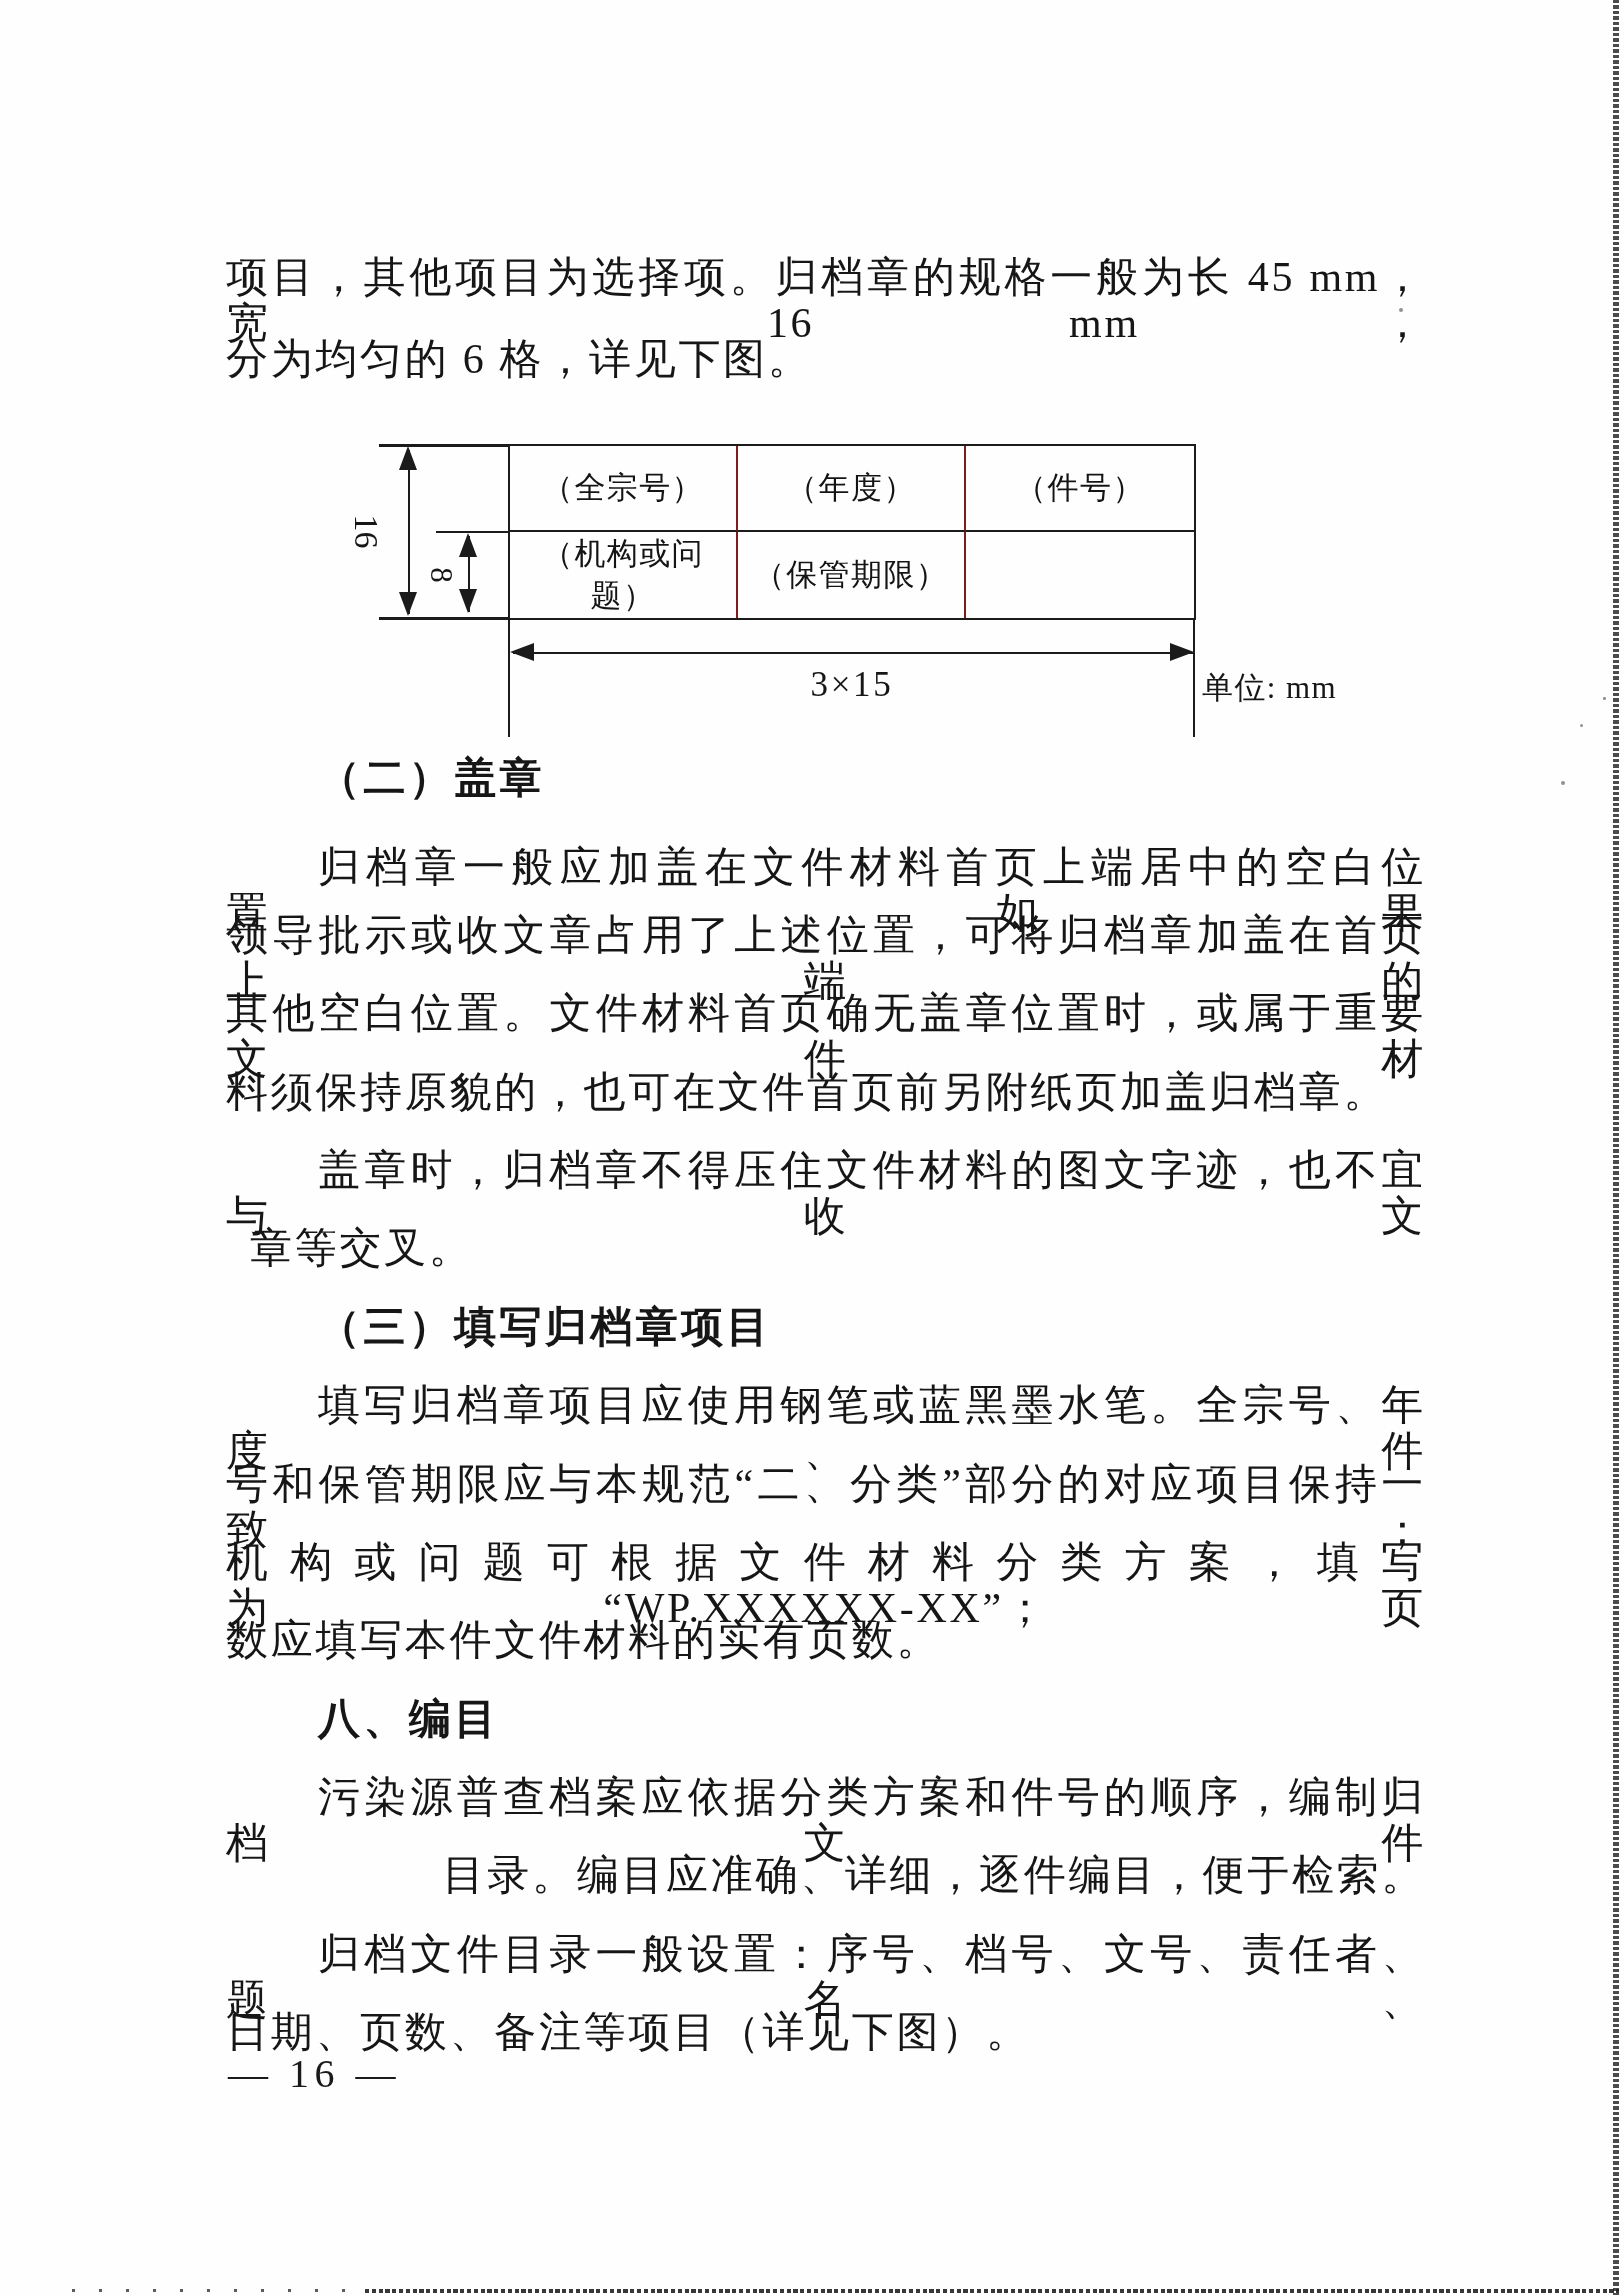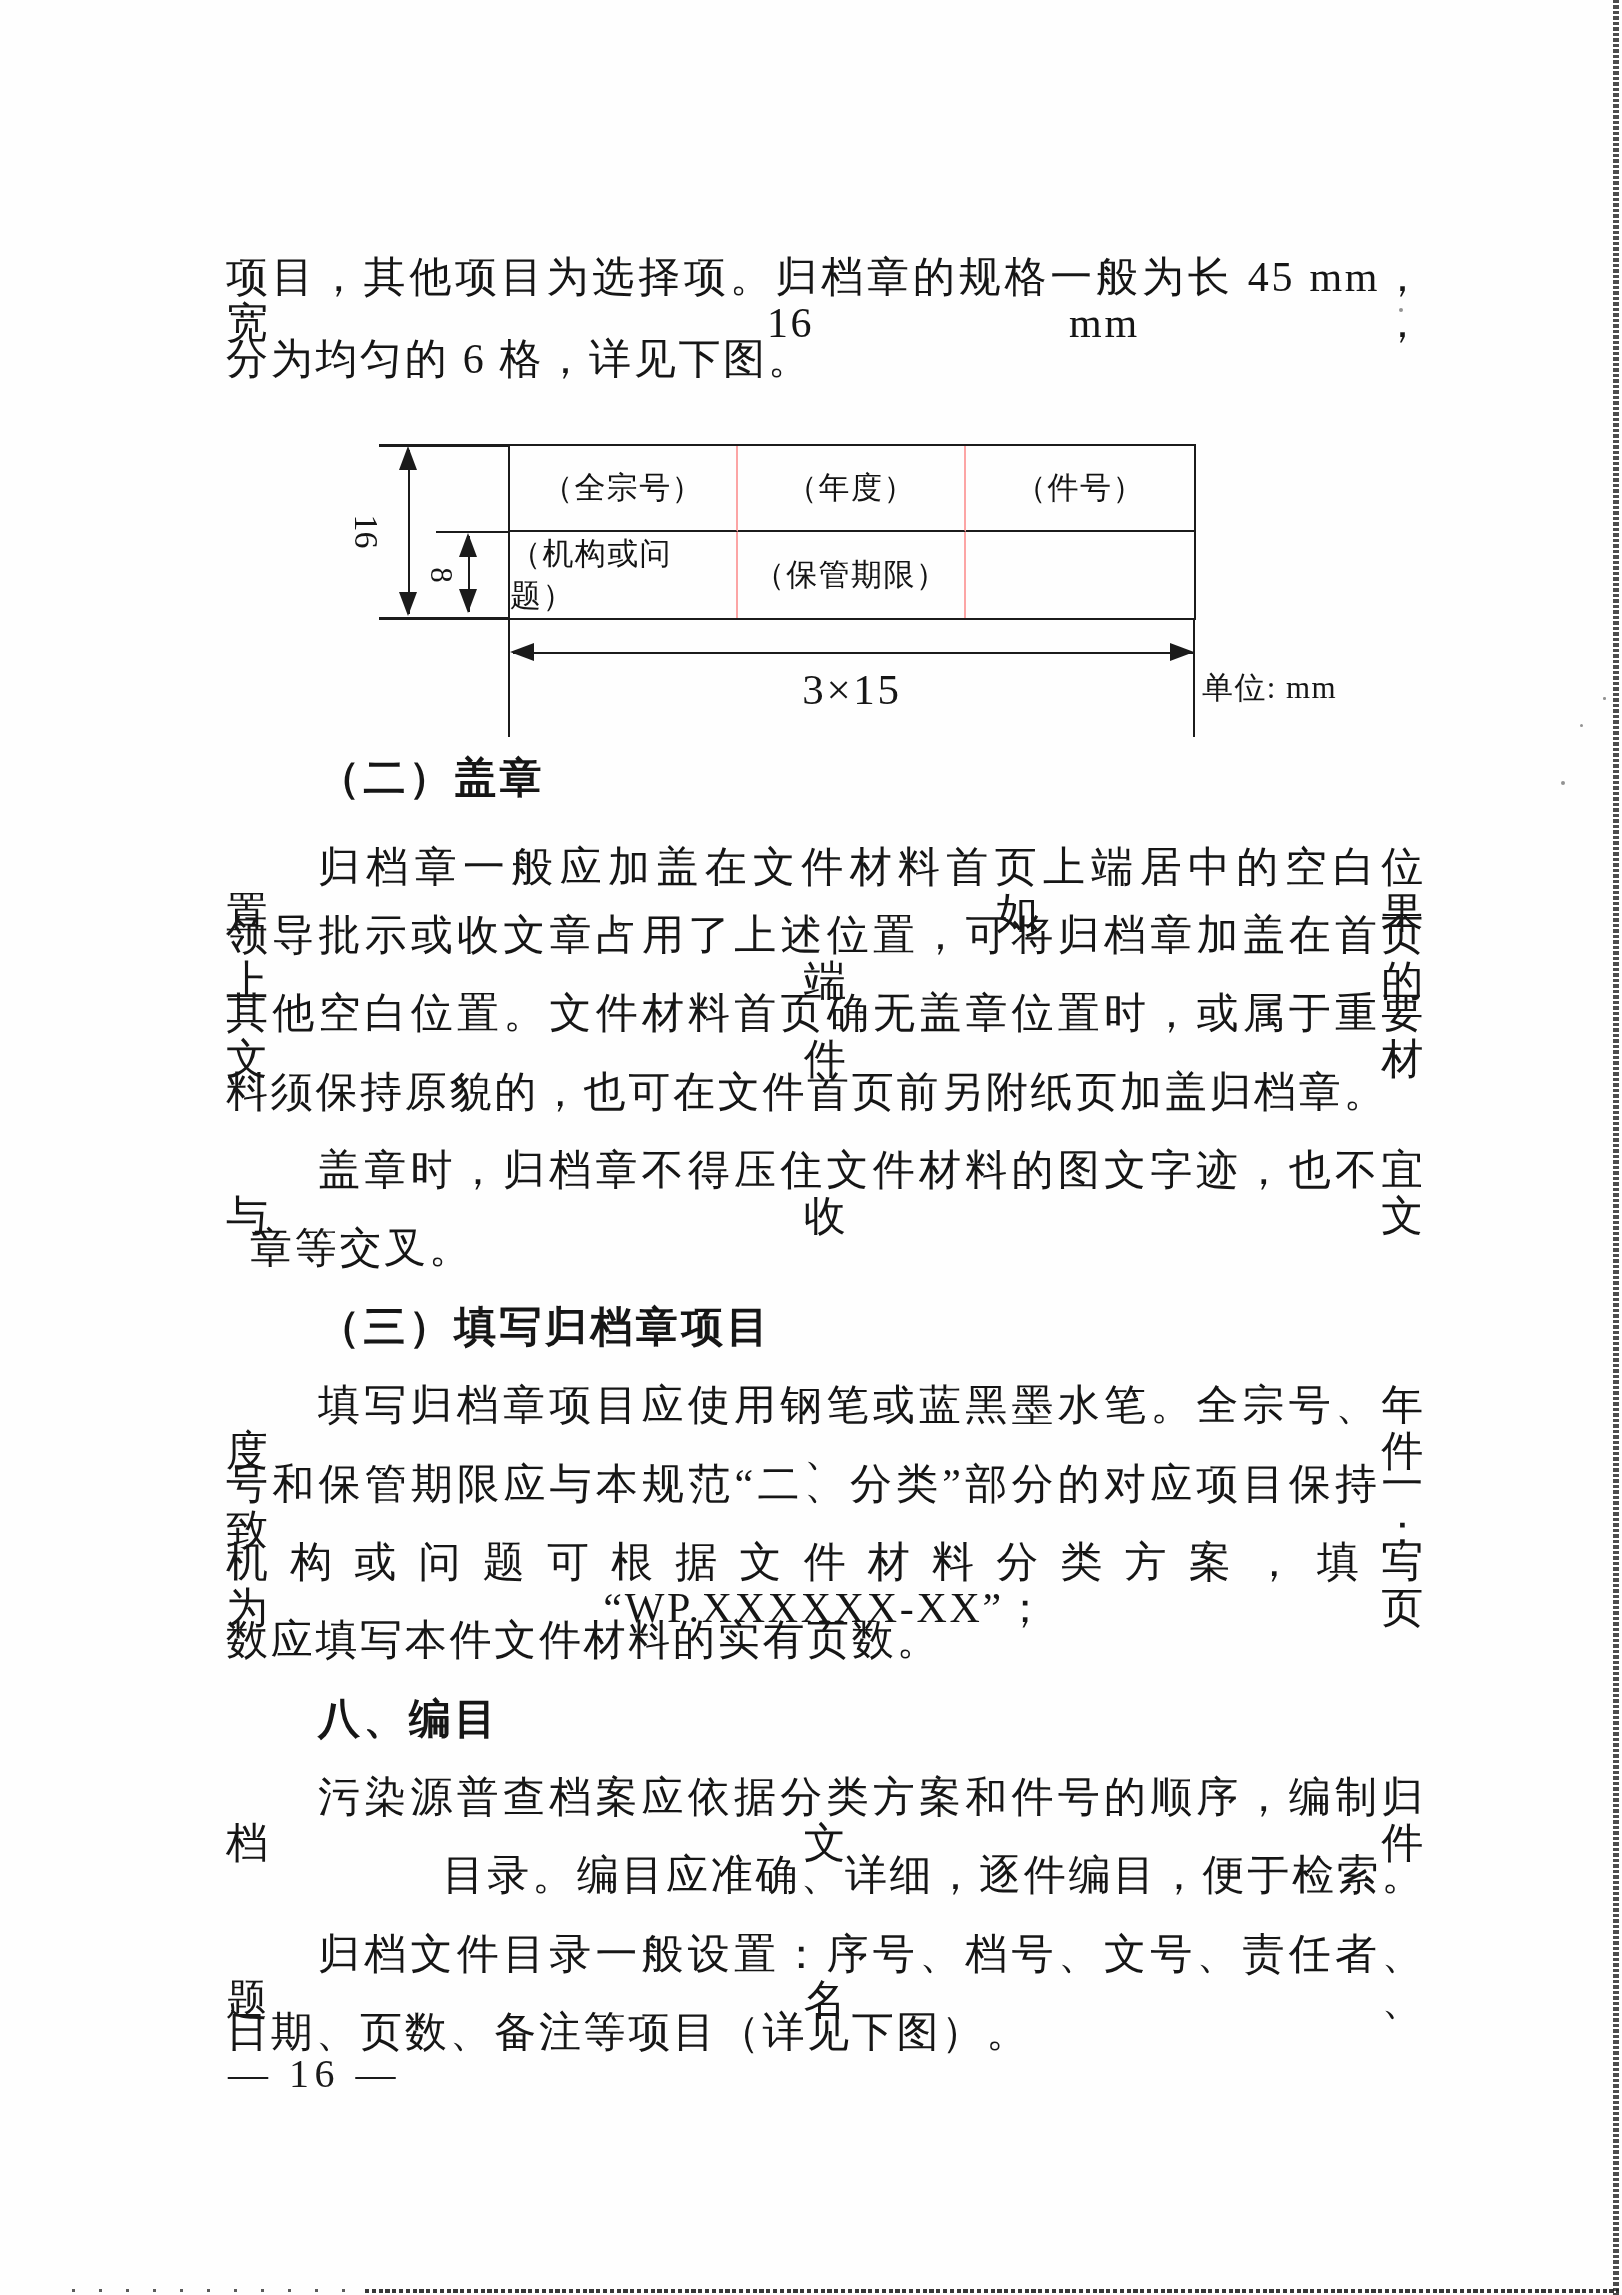--- a/index.html
+++ b/index.html
@@ -36,21 +36,21 @@
     box-sizing:border-box;border:2.7px solid #1b1b1b;
     display:grid;grid-template-columns:repeat(3,1fr);grid-template-rows:repeat(2,1fr);
     background:#fefefe;
   }
   .stamp-cell{
     display:flex;align-items:center;justify-content:center;
     font-size:31px;letter-spacing:1.4px;color:#141414;
     box-sizing:border-box;
   }
   .stamp-cell:nth-child(-n+3){border-bottom:2px solid #1b1b1b;}
-  .stamp-cell:nth-child(3n+1),.stamp-cell:nth-child(3n+2){border-right:2px solid #fca5a5;}
+  .stamp-cell:nth-child(3n+1),.stamp-cell:nth-child(3n+2){border-right:2px solid #7f1d1d;text-align:center;}
   .dline{position:absolute;background:#1b1b1b;}
   .ext-top-left{left:379px;top:444px;width:129px;height:2.7px;}
   .ext-mid-left{left:436px;top:531px;width:72px;height:2px;}
   .ext-bot-left{left:379px;top:617px;width:129px;height:2.7px;}
   .ext-down-left{left:508px;top:620px;width:2px;height:117px;}
   .ext-down-right{left:1193px;top:620px;width:2px;height:117px;}
   .dim16-line{left:408px;top:450px;width:2px;height:164px;}
   .dim8-line{left:468px;top:536px;width:2px;height:76px;}
   .dimw-line{left:513px;top:652px;width:681px;height:2px;}
   .arr{position:absolute;width:0;height:0;}
@@ -60,21 +60,21 @@
   .arr-right{border-top:9.5px solid transparent;border-bottom:9.5px solid transparent;border-left:24.5px solid #1b1b1b;}
   .a16-up{left:399px;top:446px;}
   .a16-down{left:399px;top:592px;}
   .a8-up{left:459px;top:533px;}
   .a8-down{left:459px;top:589px;}
   .aw-left{left:510px;top:643px;}
   .aw-right{left:1170px;top:643px;}
   .dimlabel{position:absolute;color:#161616;display:flex;align-items:center;justify-content:center;}
   .lab16{left:339px;top:504px;width:55px;height:55px;font-size:34px;transform:rotate(90deg);}
   .lab8{left:418px;top:552px;width:46px;height:46px;font-size:31px;transform:rotate(90deg);}
-  .lab3x15{left:769px;top:665px;width:166px;font-size:43px;letter-spacing:2.7px;}
+  .lab3x15{left:769px;top:665px;width:166px;font-size:35px;letter-spacing:2.7px;}
   .labunit{left:1202px;top:667px;width:177px;font-size:31px;letter-spacing:1.4px;justify-content:flex-start;}
   
   .edge-right{
     position:absolute;left:1613px;top:0;width:6.1px;height:2295px;
     background:repeating-linear-gradient(180deg,#2c2c2c 0 3.4px,rgba(0,0,0,0) 3.4px 5.5px);
     opacity:.85;
   }
   .edge-bottom-sparse{
     position:absolute;left:72px;top:2289px;width:293px;height:3.4px;
     background:repeating-linear-gradient(90deg,#333 0 3.4px,rgba(0,0,0,0) 3.4px 27px);

